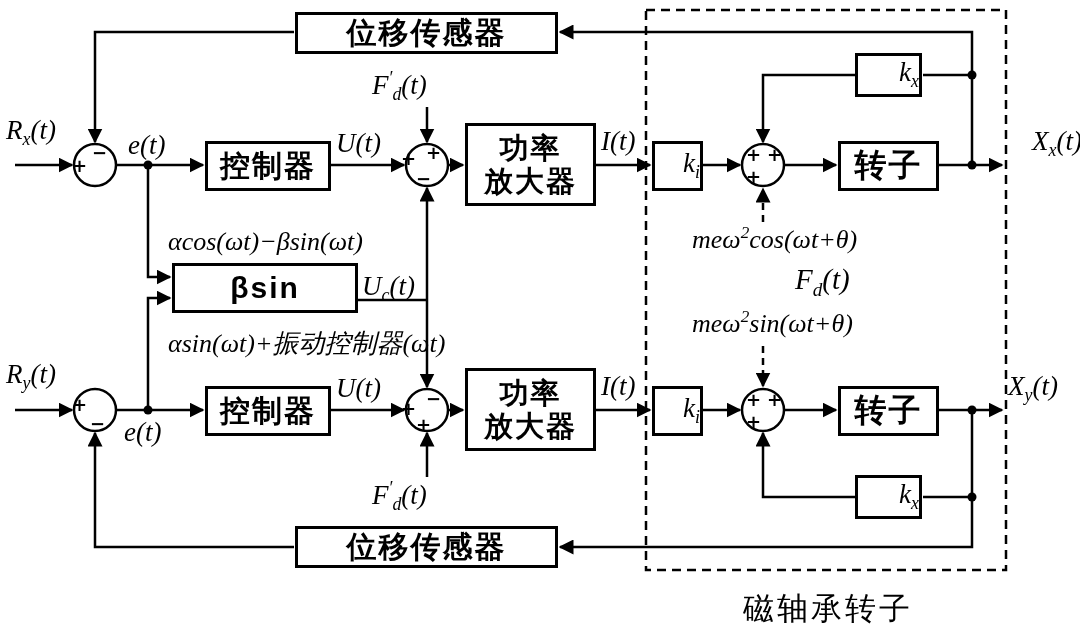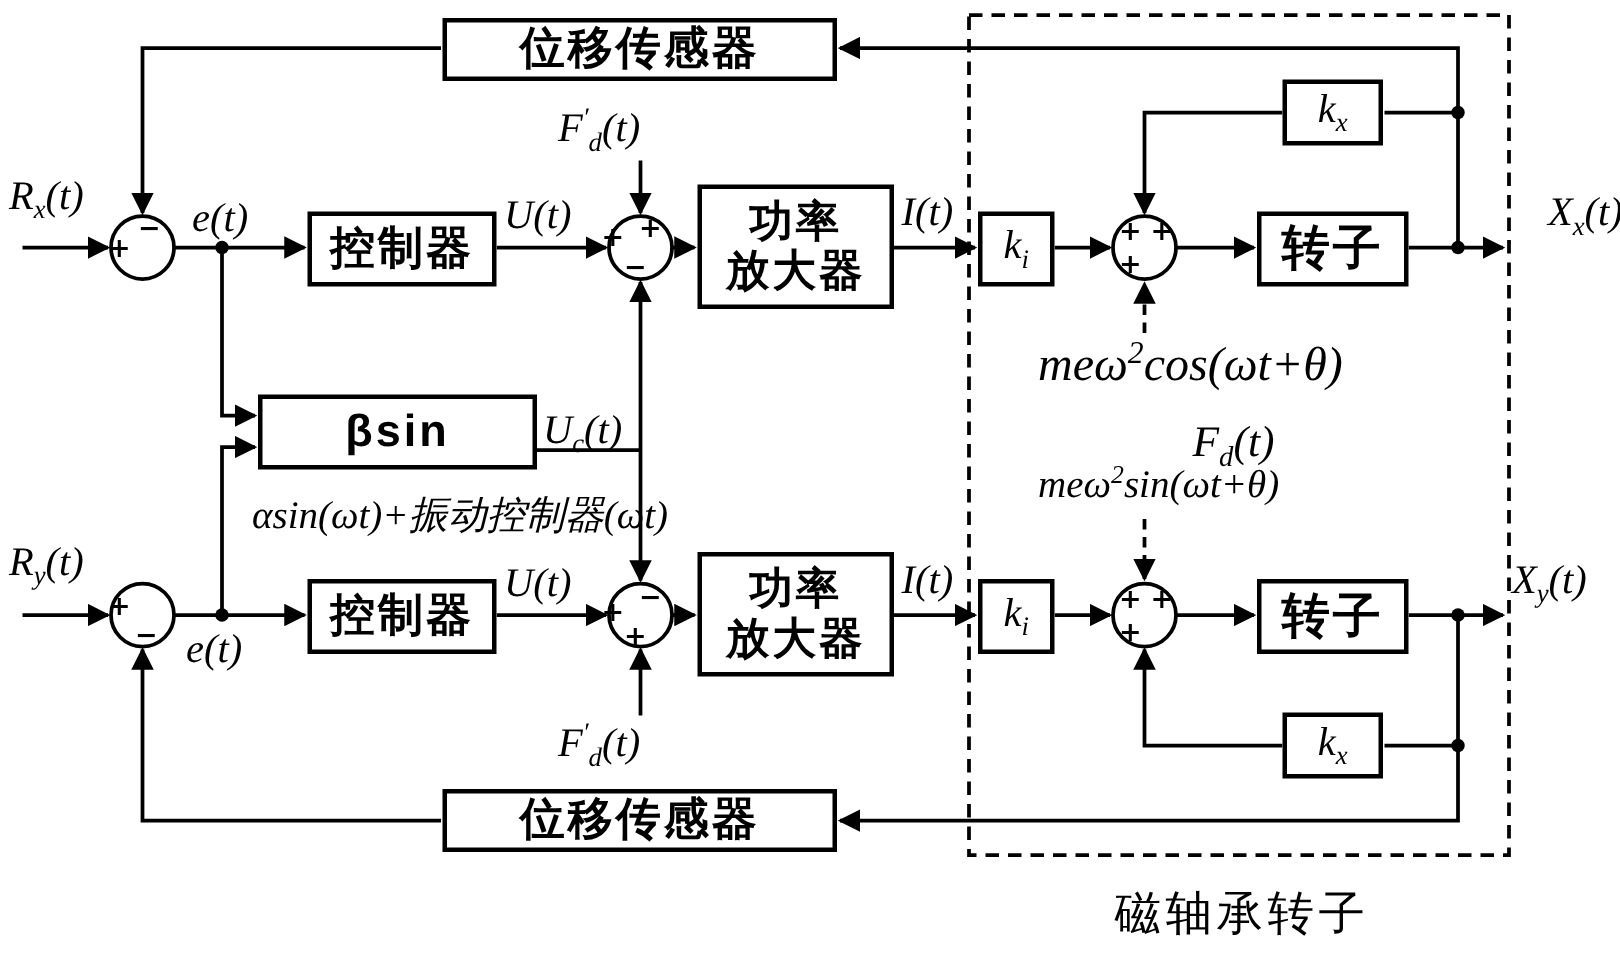--- a/index.html
+++ b/index.html
@@ -7,21 +7,21 @@
     position:relative;width:1080px;height:637px;background:#ffffff;
     font-family:"Liberation Sans",sans-serif;color:#000;overflow:hidden;
   }
   svg.wires{position:absolute;left:0;top:0;width:1080px;height:637px;}
   .block{
     position:absolute;box-sizing:border-box;border:3px solid #000;background:#fff;
     display:flex;flex-direction:column;align-items:center;justify-content:center;
     font-weight:700;text-align:center;line-height:1.12;z-index:3;
   }
   .block.cjk{font-family:"Liberation Sans",sans-serif;letter-spacing:2px;}
-  .block.math{font-family:"Liberation Serif",serif;font-style:italic;font-weight:700;letter-spacing:0;}
+  .block.math{font-family:"Liberation Serif",serif;font-style:italic;font-weight:700;letter-spacing:0;align-items:flex-end;}
   .mlabel{
     position:absolute;font-family:"Liberation Serif",serif;font-style:italic;font-weight:400;
     white-space:nowrap;z-index:4;line-height:1.1;
   }
   .mlabel sub{font-size:66%;font-style:italic;}
   .mlabel sup{font-size:66%;}
   .sign{
     position:absolute;z-index:5;font-family:"DejaVu Sans",sans-serif;
     font-size:18px;font-weight:700;line-height:1;
   }
@@ -158,32 +158,33 @@
     <span>位移传感器</span>
   </div>
 
   <div class="mlabel" style="left:6px;top:116px;font-size:27px;">R<sub>x</sub>(t)</div>
   <div class="mlabel" style="left:128px;top:131px;font-size:27px;">e(t)</div>
   <div class="mlabel" style="left:336px;top:129px;font-size:27px;">U(t)</div>
   <div class="mlabel" style="left:372px;top:69px;font-size:27px;">F<sup>′</sup><sub>d</sub>(t)</div>
   <div class="mlabel" style="left:601px;top:127px;font-size:27px;">I(t)</div>
   <div class="mlabel" style="left:1008px;top:127px;font-size:27px;margin-left:24px;">X<sub>x</sub>(t)</div>
 
+  <div class="mlabel" style="left:168px;top:228px;font-size:26px;">αcos(ωt)−βsin(ωt)</div>
   <div class="mlabel" style="left:362px;top:272px;font-size:27px;">U<sub>c</sub>(t)</div>
   <div class="mlabel" style="left:168px;top:330px;font-size:26px;">αsin(ωt)+振动控制器(ωt)</div>
 
   <div class="mlabel" style="left:6px;top:360px;font-size:27px;">R<sub>y</sub>(t)</div>
   <div class="mlabel" style="left:124px;top:418px;font-size:27px;">e(t)</div>
   <div class="mlabel" style="left:336px;top:374px;font-size:27px;">U(t)</div>
   <div class="mlabel" style="left:372px;top:479px;font-size:27px;">F<sup>′</sup><sub>d</sub>(t)</div>
   <div class="mlabel" style="left:601px;top:372px;font-size:27px;">I(t)</div>
   <div class="mlabel" style="left:1008px;top:372px;font-size:27px;text-align:right;">X<sub>y</sub>(t)</div>
 
-  <div class="mlabel" style="left:692px;top:224px;font-size:32px;">meω<sup>2</sup>cos(ωt+θ)</div>
-  <div class="mlabel" style="left:795px;top:280px;font-size:29px;">F<sub>d</sub>(t)</div>
+  <div class="mlabel" style="left:692px;top:224px;font-size:26px;">meω<sup>2</sup>cos(ωt+θ)</div>
+  <div class="mlabel" style="left:795px;top:264px;font-size:29px;">F<sub>d</sub>(t)</div>
   <div class="mlabel" style="left:692px;top:308px;font-size:26px;">meω<sup>2</sup>sin(ωt+θ)</div>
 
   <div class="caption" style="left:733px;top:588px;width:190px;font-size:31px;">磁轴承转子</div>
 
   <span class="sign" style="left:72px;top:157px;">+</span>
   <span class="sign" style="left:92px;top:144px;">−</span>
 
   <span class="sign" style="left:401px;top:150px;">+</span>
   <span class="sign" style="left:426px;top:144px;">+</span>
   <span class="sign" style="left:416px;top:170px;">−</span>

